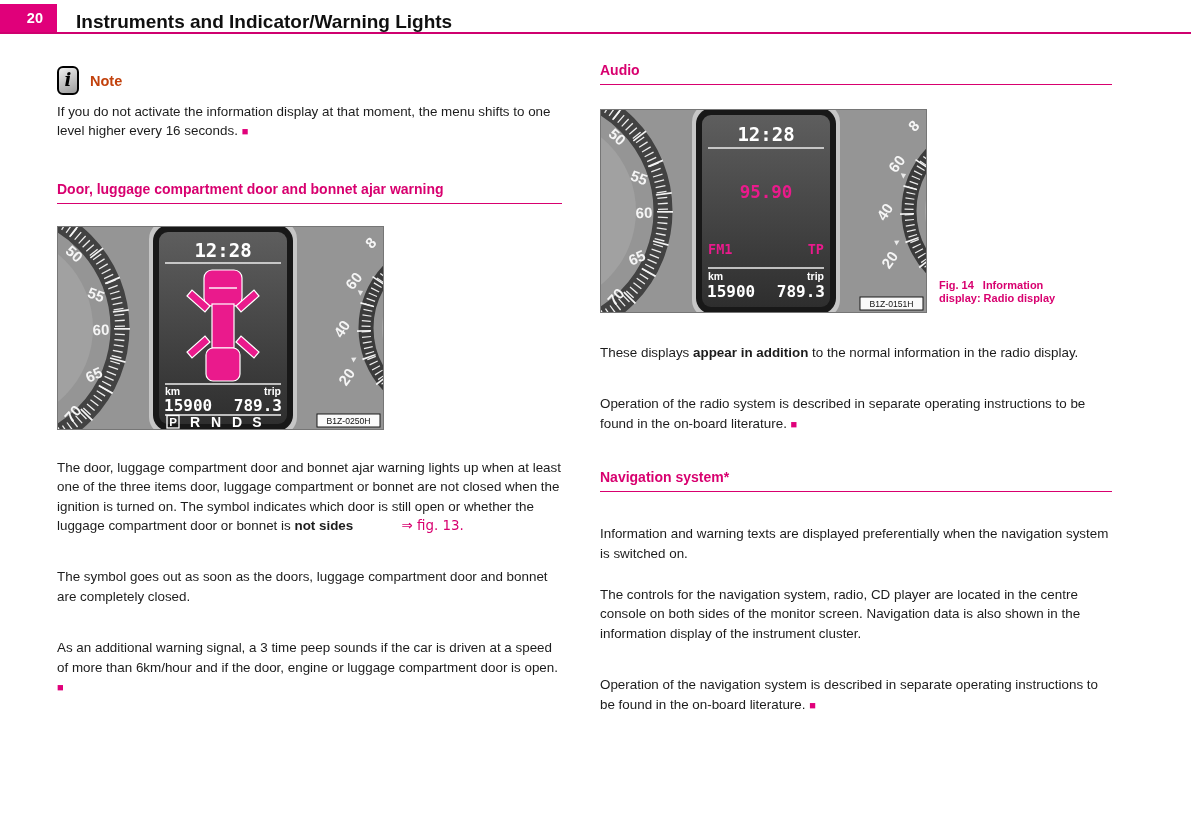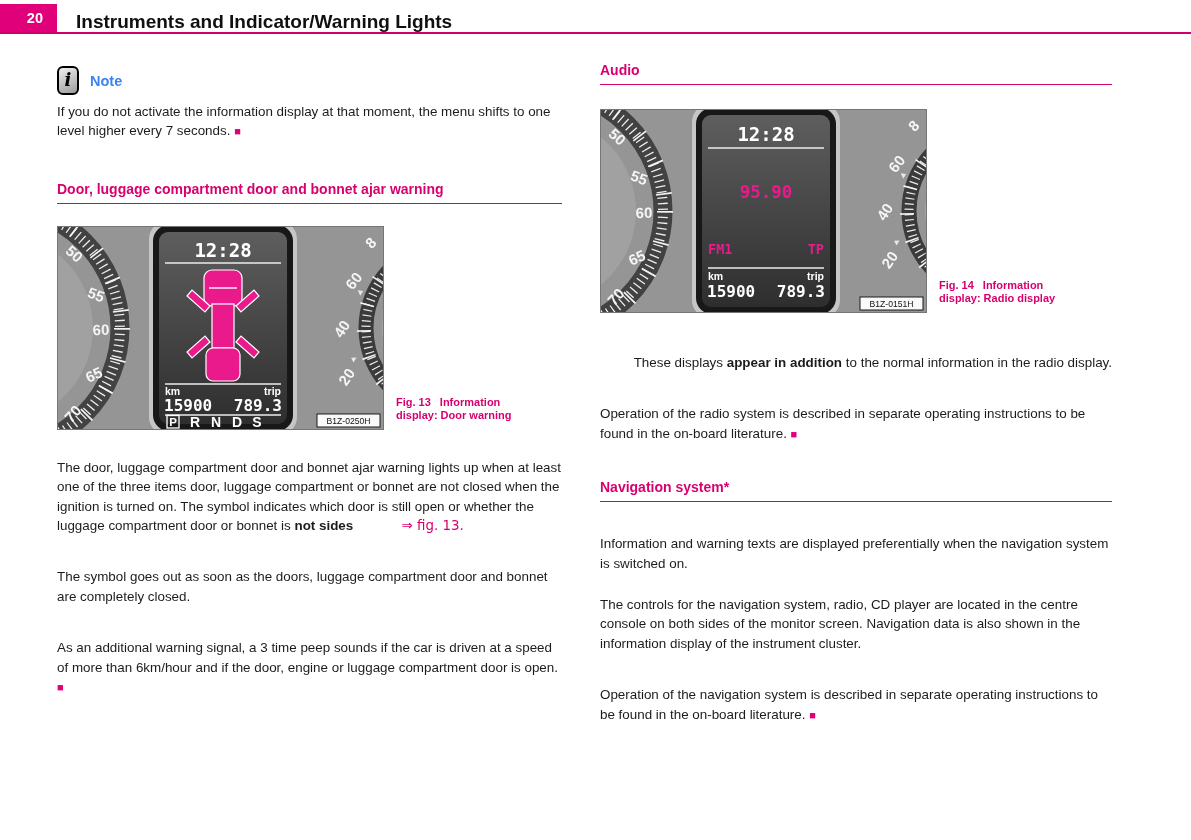--- a/index.html
+++ b/index.html
@@ -28,21 +28,21 @@
   .col-right { left:600px; width:512px; }
   
   .note-row { margin-top:32px; display:flex; align-items:center; gap:11px; }
   .note-icon {
     width:22px; height:29px; border:2px solid #000; border-radius:6px;
     background:linear-gradient(155deg,#f0f0f0 0%,#c9c9c9 45%,#9c9c9c 100%);
     display:flex; align-items:center; justify-content:center;
     font-family:"DejaVu Serif", serif; font-style:italic; font-weight:bold;
     font-size:18px; color:#000; padding-bottom:2px;
   }
-  .note-title { font-size:14.5px; font-weight:bold; color:#3b82f6; }
+  .note-title { font-size:14.5px; font-weight:bold; color:#c2410c; }
   .body-text { font-size:13.4px; line-height:19.4px; color:#1c1c1c; }
   .note-body { margin-top:7px; }
   
   .section-heading {
     color:#d8006f; font-weight:bold; font-size:14px;
     padding-bottom:6px; border-bottom:1.6px solid #d8006f;
   }
   .mt-door { margin-top:39px; }
   .mt-audio { margin-top:28px; }
   .mt-nav { margin-top:35px; }
@@ -53,21 +53,21 @@
   .photo { width:327px; height:204px; border:1px solid #767676; background:#959595; }
   .photo svg { display:block; }
   .caption {
     margin-left:12px; margin-bottom:7px; width:168px;
     color:#d8006f; font-weight:bold; font-size:11px; line-height:13.6px;
   }
   .caption .cap-label { margin-right:9px; }
   
   .para { margin-bottom:9px;margin-top:32px; }
   .p-after-fig-left  { margin-top:28px; }
-  .p-after-fig-right { margin-top:40px;text-align:right; }
+  .p-after-fig-right { margin-top:30px; }
   .p-after-head { margin-top:22px; }
   b { font-weight:bold; }
   .ref { color:#d8006f; font-family:"DejaVu Sans", sans-serif;padding-left:44px; }
   .endmark { color:#e0007a; font-size:11px; letter-spacing:0; }
   .cluster-text { font-family:"DejaVu Sans Mono", monospace; }
 </style>
 </head>
 <body>
 
 <div class="page-num-box">
@@ -76,21 +76,21 @@
 <div class="header-title">Instruments and Indicator/Warning Lights</div>
 <div class="header-rule"></div>
 
 <div class="col col-left">
 
   <div class="note-row">
     <div class="note-icon">i</div>
     <div class="note-title">Note</div>
   </div>
   <div class="body-text note-body">
-    <span>If you do not activate the information display at that moment, the menu shifts to one level higher every 7 seconds.</span>
+    <span>If you do not activate the information display at that moment, the menu shifts to one level higher every 16 seconds.</span>
     <span class="endmark">■</span>
   </div>
 
   <div class="section-heading mt-door">Door, luggage compartment door and bonnet ajar warning</div>
 
   <div class="figure-row fig-door">
     <div class="photo">
 
       <svg viewBox="0 0 325 202" width="325" height="202">
         <defs>
@@ -157,24 +157,20 @@
           <text x="137" y="200" text-anchor="middle" font-size="14" font-weight="bold" fill="#ffffff">R</text>
           <text x="158" y="200" text-anchor="middle" font-size="14" font-weight="bold" fill="#ffffff">N</text>
           <text x="179" y="200" text-anchor="middle" font-size="14" font-weight="bold" fill="#ffffff">D</text>
           <text x="199" y="200" text-anchor="middle" font-size="14" font-weight="bold" fill="#ffffff">S</text>
         </g>
         <g>
           <rect x="259" y="187" width="63" height="13" fill="#fafafa" stroke="#1a1a1a" stroke-width="1"></rect>
           <text x="290.5" y="197" text-anchor="middle" font-size="8.6" fill="#111111">B1Z-0250H</text>
         </g>
       </svg>
-    </div>
-    <div class="caption">
-      <span class="cap-label">Fig. 13</span><span>Information</span><br>
-      <span>display: Door warning</span>
     </div>
   </div>
 
   <div class="body-text para p-after-fig-left">
     <span>The door, luggage compartment door and bonnet ajar warning lights up when at least one of the three items door, luggage compartment or bonnet are not closed when the ignition is turned on. The symbol indicates which door is still open or whether the luggage compartment door or bonnet is </span><b>not sides</b><span class="ref"> ⇒ fig. 13.</span>
   </div>
   <div class="body-text para">The symbol goes out as soon as the doors, luggage compartment door and bonnet are completely closed.</div>
   <div class="body-text para">
     <span>As an additional warning signal, a 3 time peep sounds if the car is driven at a speed of more than 6km/hour and if the door, engine or luggage compartment door is open.</span>
     <span class="endmark">■</span>

